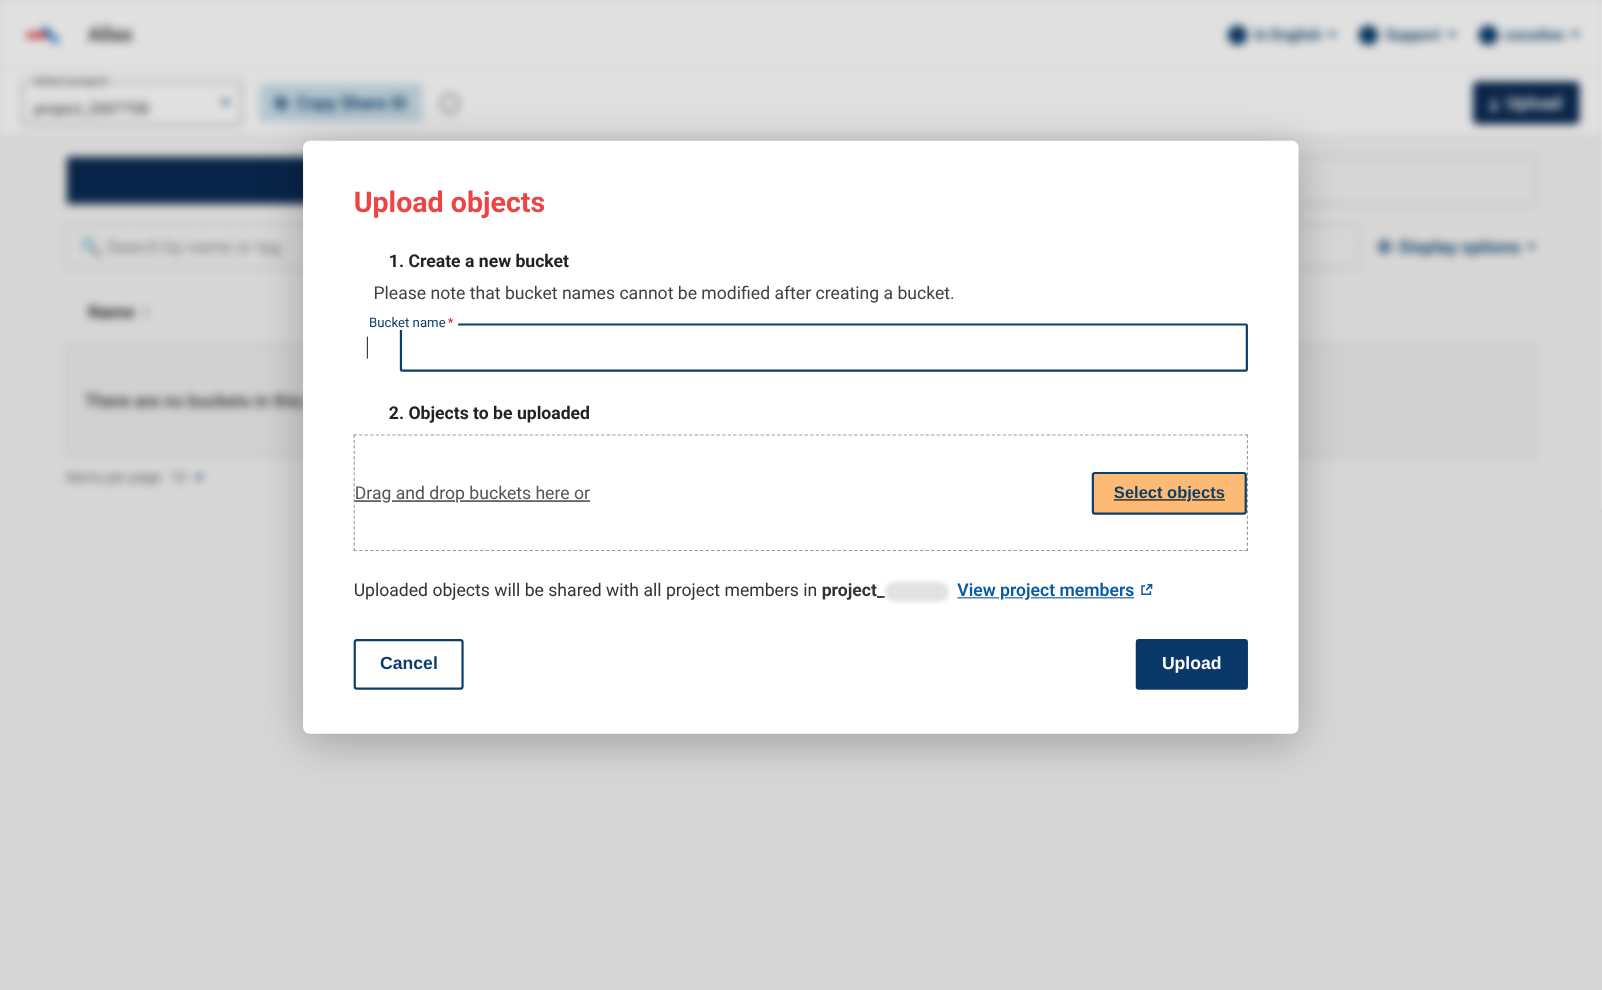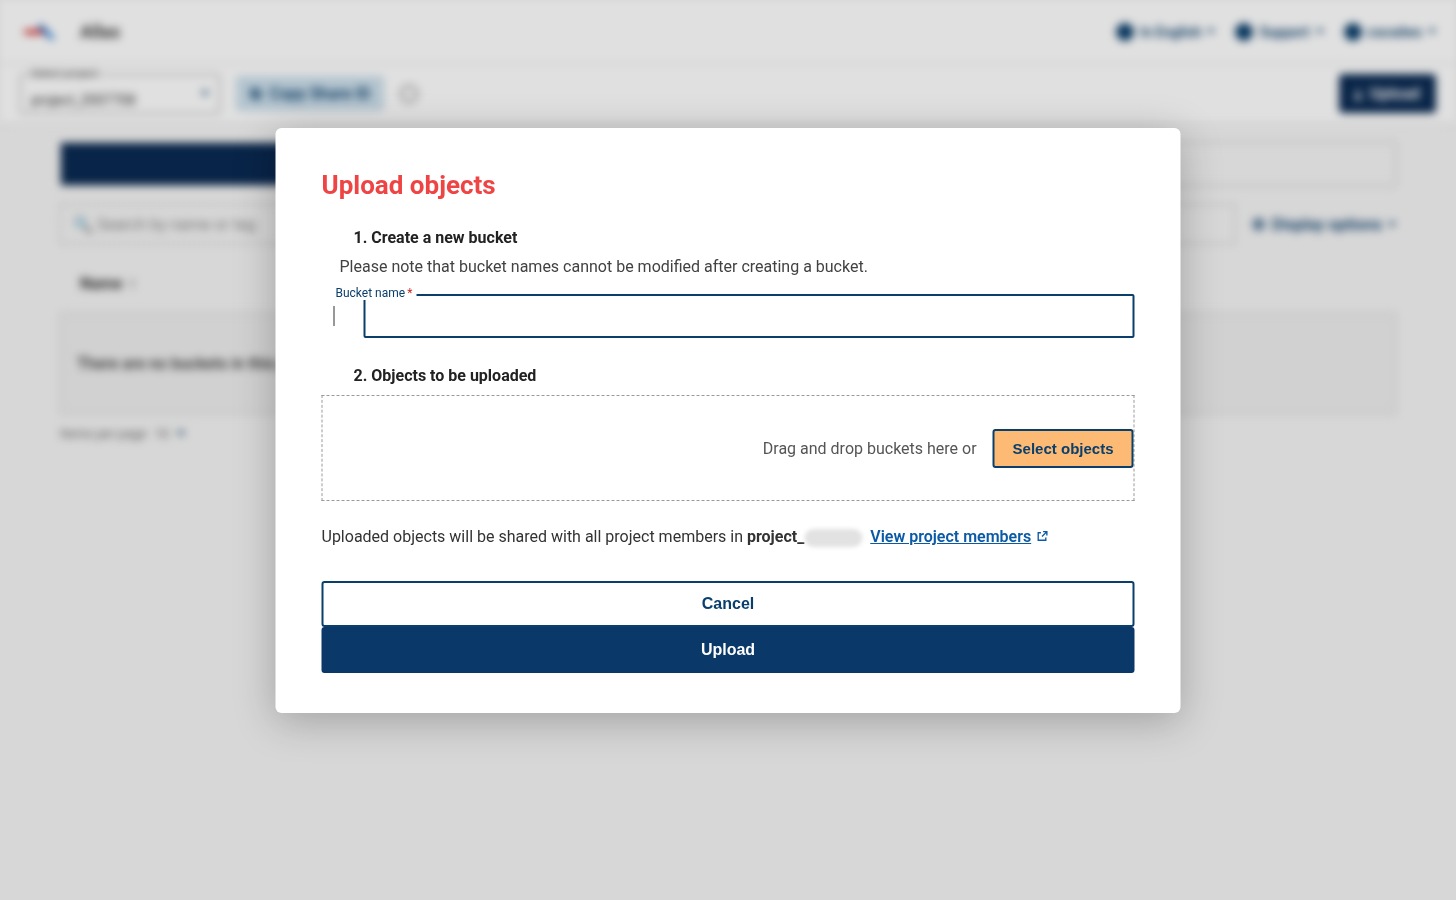--- a/index.html
+++ b/index.html
@@ -146,23 +146,24 @@
     }
     .caret-line {
       position:absolute; left:12px; top:12px; width:1px; height:20px; background:#333;
     }
 
     .dropzone {
       border: 1px dashed #9a9a9a;
       height: 106px;
       display:flex;
       align-items:center;
-      justify-content:flex-end;
+      justify-content:space-between;
       gap: 16px;
       margin-bottom: 26px;
+      text-decoration: underline;
     }
     .dropzone-text { color:#555; font-size:16px;}
     .select-btn {
       border: 2px solid #0a3e6b;
       color:#0a3e6b;
       background:#fdba74;
       font-weight:600;
       font-size:15px;
       padding: 9px 18px;
       border-radius: 3px;
@@ -177,21 +178,21 @@
       display:inline-block; width:58px; height:18px; background:#e2e2e2;
       border-radius: 10px; vertical-align:middle; filter: blur(2px);
     }
     .share-line a {
       color:#0a5aa5; font-weight:600; text-decoration:underline;
       display:inline-flex; align-items:center; gap:4px;text-align:right;
     }
     .ext-icon { width:13px; height:13px; }
 
     .actions {
-      display:flex; justify-content:center;flex-direction:column;
+      display:flex; justify-content:space-between;
     }
     .btn {
       font-size:16px; font-weight:600;
       padding: 12px 22px;
       border-radius:3px;
       cursor:pointer;
     }
     .btn.cancel {
       background:#fff; color:#0a3e6b; border:2px solid #0a3e6b;
     }

